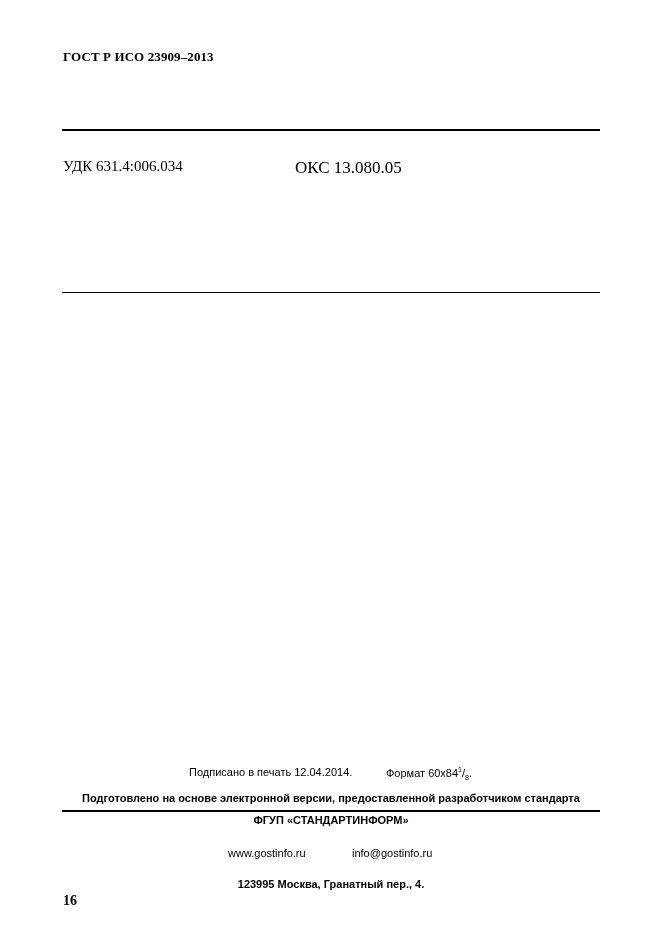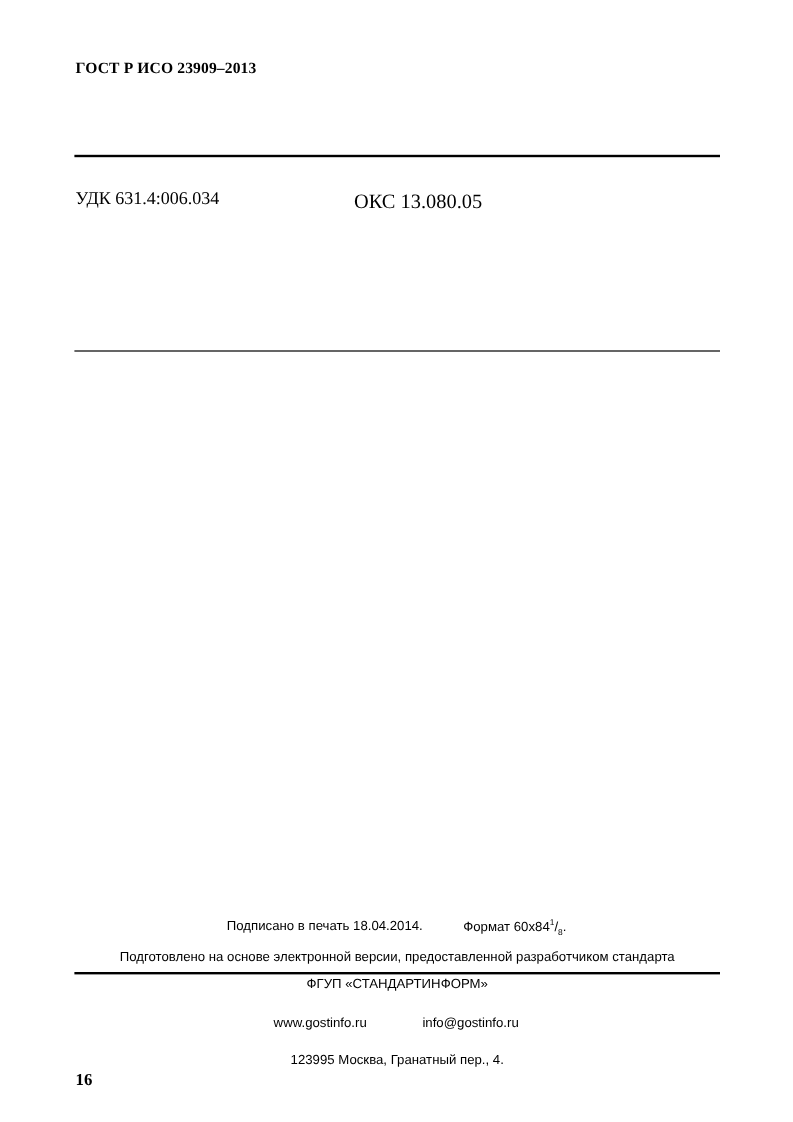--- a/index.html
+++ b/index.html
@@ -7,40 +7,40 @@
   .serif { font-family: "Liberation Serif", "DejaVu Serif", serif; }
   .sans { font-family: "Liberation Sans", "DejaVu Sans", sans-serif; }
   .abs { position: absolute; margin-top: 12px; }
   .header { left: 63px; top: 37px; font-size: 13px; font-weight: bold; letter-spacing: 0.1px; }
   .rule-thick { left: 62px; width: 538px; height: 2px; background: #000; }
   .rule-thin { left: 62px; width: 538px; height: 1px; background: #000; }
   .udk { left: 63px; top: 146px; font-size: 15px; }
   .oks { left: 295px; top: 146px; font-size: 17px; }
   .keywords { left: 63px; top: 199px; width: 540px; font-size: 15px; line-height: 31px; }
   .imprint { font-size: 11px; }
-  .center { left: 62px; width: 538px; text-align: center; }
+  .center { left: 62px; width: 538px; text-align: center; font-weight: bold; }
   .page-num { left: 63px; top: 881px; font-size: 14px; font-weight: bold; }
   sup, sub { font-size: 7px; }
 </style>
 </head>
 <body>
 
 <div class="abs header serif">ГОСТ Р ИСО 23909–2013</div>
 
 <div class="abs rule-thick" style="top:117px;"></div>
 
 <div class="abs udk serif">УДК 631.4:006.034</div>
 <div class="abs oks serif">ОКС 13.080.05</div>
 
 <div class="abs keywords serif">
 </div>
 
 <div class="abs rule-thin" style="top:280px;"></div>
 
-<div class="abs sans imprint" style="left:189px; top:754px;">Подписано в печать 18.04.2014.</div>
+<div class="abs sans imprint" style="left:189px; top:754px;">Подписано в печать 12.04.2014.</div>
 <div class="abs sans imprint" style="left:386px; top:754px;"><span>Формат 60х84</span><sup>1</sup>/<sub>8</sub><span>.</span></div>
 
 <div class="abs sans imprint center" style="top:780px;">Подготовлено на основе электронной версии, предоставленной разработчиком стандарта</div>
 
 <div class="abs rule-thick" style="top:798px;"></div>
 
 <div class="abs sans imprint center" style="top:802px;">ФГУП «СТАНДАРТИНФОРМ»</div>
 <div class="abs sans imprint center" style="top:866px;">123995 Москва, Гранатный пер., 4.</div>
 <div class="abs sans imprint" style="left:228px; top:835px;">www.gostinfo.ru</div>
 <div class="abs sans imprint" style="left:352px; top:835px;">info@gostinfo.ru</div>

